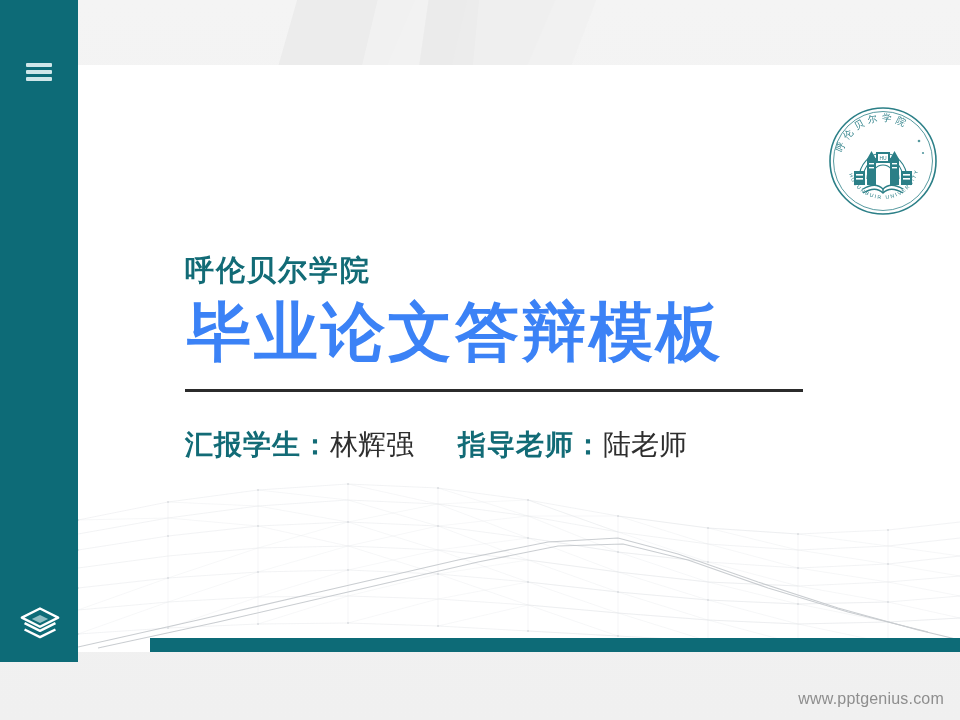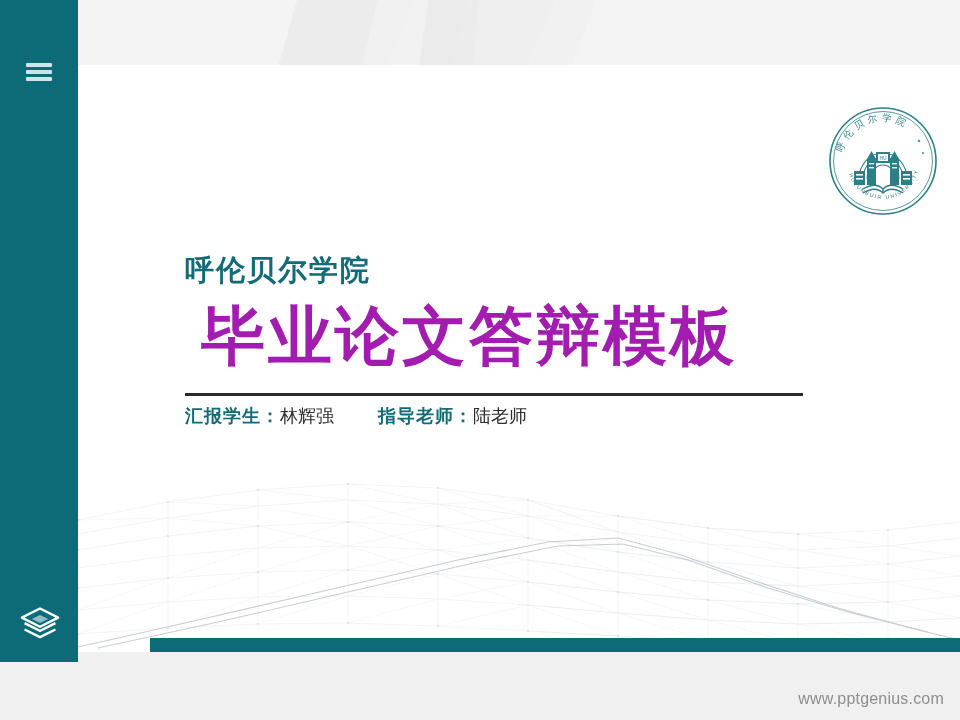--- a/index.html
+++ b/index.html
@@ -112,36 +112,36 @@
     font-weight: bold;
     color: #126b76;
     letter-spacing: 2px;
     line-height: 1.1;
     margin: 0 0 12px 0;
     white-space: nowrap;
   }
   .maintitle {
     font-size: 64px;
     font-weight: bold;
-    color: #a21caf;
+    color: #3b82f6;
     letter-spacing: 3px;
     line-height: 1.05;
-    margin: 16px;
+    margin: 2px;
     white-space: nowrap;
   }
   .rule {
     margin-top: 22px;
     width: 618px;
     height: 3px;
     background: #2b2b2b;
     border-top: 1px solid #ffffff;
   }
   .byline {
-    margin-top: 10px;
-    font-size: 18px;
+    margin-top: 36px;
+    font-size: 28px;
     line-height: 1.2;
     white-space: nowrap;
     color: #2e2e2e;
   }
   .byline .lbl {
     color: #126b76;
     font-weight: bold;
     letter-spacing: 1px;
   }
   .byline .val {

